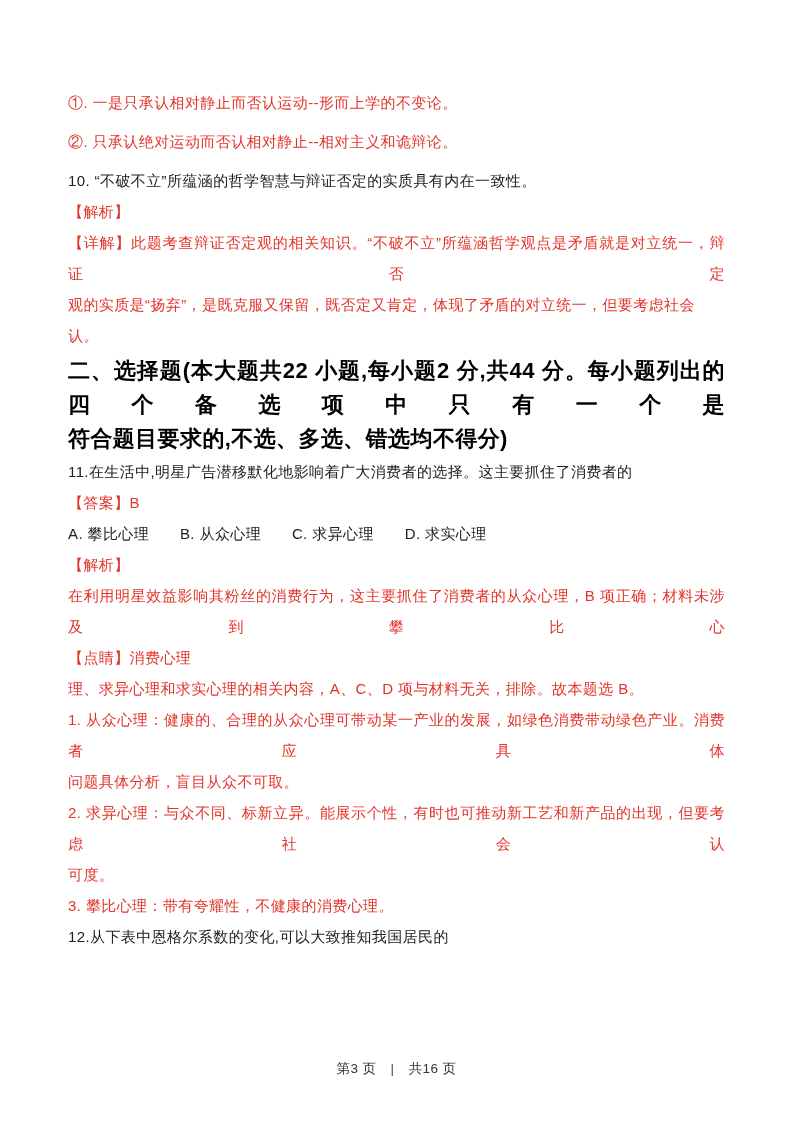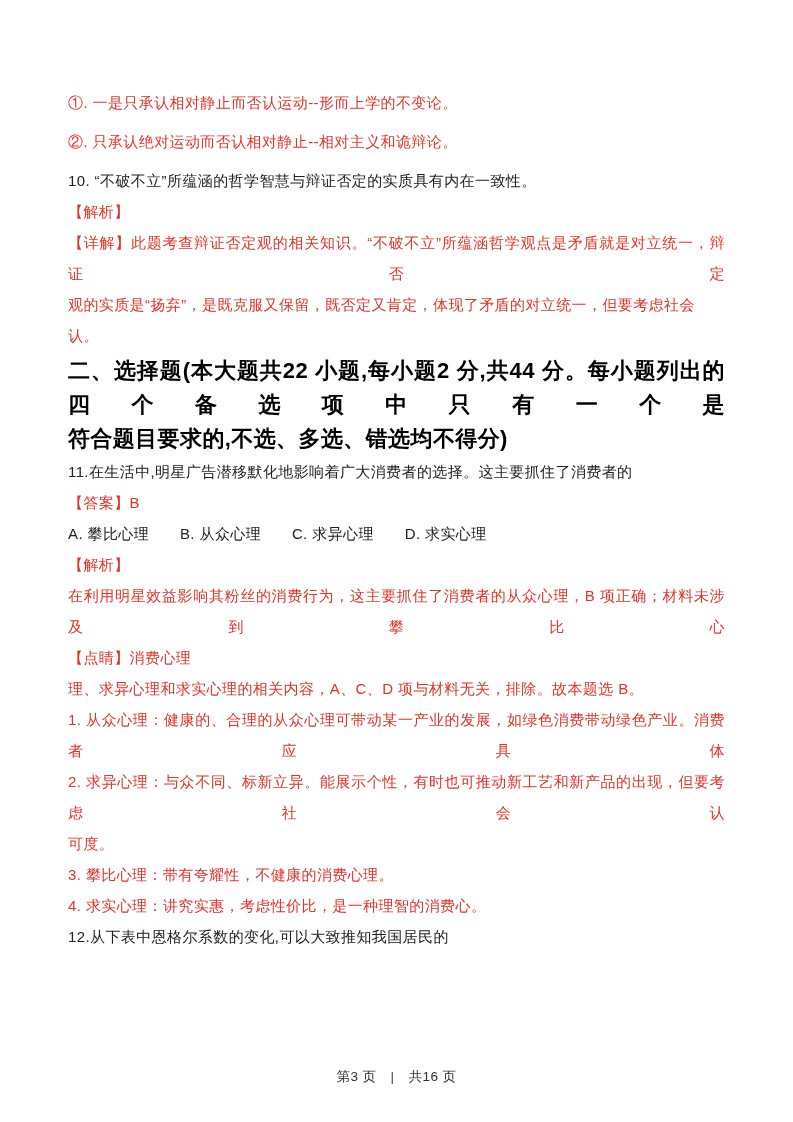--- a/index.html
+++ b/index.html
@@ -39,21 +39,21 @@
     text-align: justify;
     text-align-last: justify;
   }
   .line.gap { margin-bottom: 8px; }
   .line.gap-sm { }
   .line.mt-sm { margin-top: 3px; }
   .footer {
     position: absolute;
     left: 0;
     right: 0;
-    bottom: 36px;
+    bottom: 44px;
     text-align: center;
     font-size: 13.5px;
     color: #333333;
     letter-spacing: 0.4px;
   }
   .footer span { display: inline-block; }
   .footer .sep { margin: 0 10px; color: #444444; }
 </style>
 </head>
 <body>
@@ -69,24 +69,24 @@
       <div class="line heading fill mt-sm">二、选择题(本大题共22 小题,每小题2 分,共44 分。每小题列出的四个备选项中只有一个是</div>
       <div class="line heading gap-sm">符合题目要求的,不选、多选、错选均不得分)</div>
       <div class="line">11.在生活中,明星广告潜移默化地影响着广大消费者的选择。这主要抓住了消费者的</div>
       <div class="line red">【答案】B</div>
       <div class="line">A. 攀比心理　　B. 从众心理　　C. 求异心理　　D. 求实心理</div>
       <div class="line red">【解析】</div>
       <div class="line red fill">在利用明星效益影响其粉丝的消费行为，这主要抓住了消费者的从众心理，B 项正确；材料未涉及到攀比心</div>
       <div class="line red">【点睛】消费心理</div>
       <div class="line red">理、求异心理和求实心理的相关内容，A、C、D 项与材料无关，排除。故本题选 B。</div>
       <div class="line red fill">1. 从众心理：健康的、合理的从众心理可带动某一产业的发展，如绿色消费带动绿色产业。消费者应具体</div>
+      <div class="line red">问题具体分析，盲目从众不可取。</div>
       <div class="line red fill">2. 求异心理：与众不同、标新立异。能展示个性，有时也可推动新工艺和新产品的出现，但要考虑社会认</div>
       <div class="line red">可度。</div>
       <div class="line red">3. 攀比心理：带有夸耀性，不健康的消费心理。</div>
-      <div class="line red">4. 求实心理：讲究实惠，考虑性价比，是一种理智的消费心。</div>
       <div class="line">12.从下表中恩格尔系数的变化,可以大致推知我国居民的</div>
     </div>
   <div class="footer">
     <span>第3 页</span>
     <span class="sep">|</span>
     <span>共16 页</span>
   </div>
 </div>
 
 </body></html>

